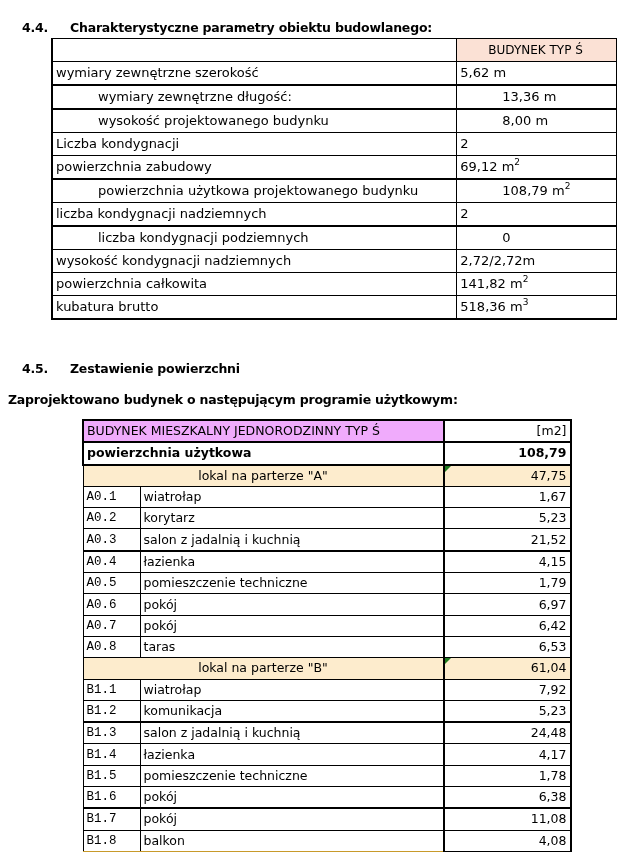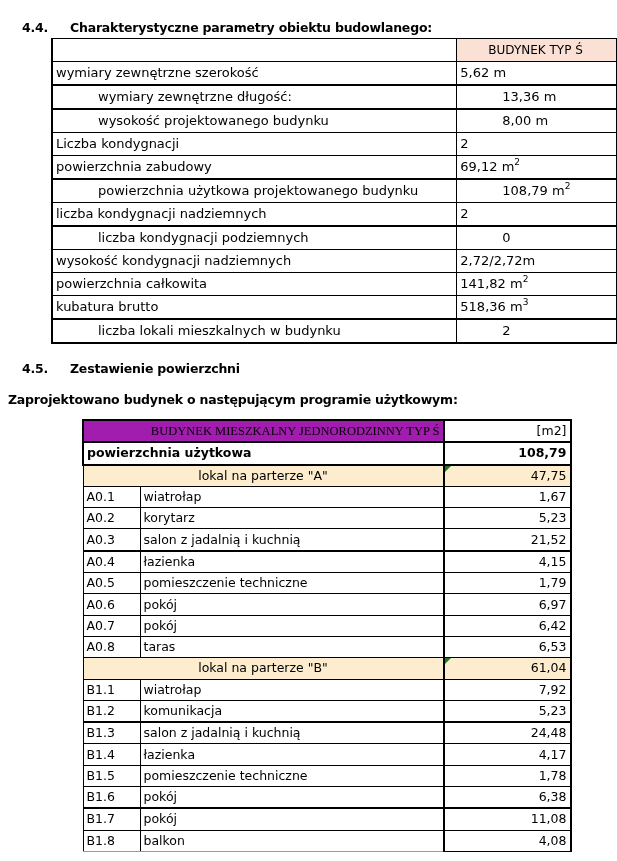--- a/index.html
+++ b/index.html
@@ -18,24 +18,24 @@
   #t1 td.val { width:136px; }
   #t1 tr.thick td { border-top:2px solid #000;padding-left:45px; }
   #t1 td.hdr { background:#fbe1d5; font-size:12px;padding-left:31px; }
   #t1 td.hdr-empty { background:#fff; }
   #t1 { border-bottom:2px solid #000; border-left:2px solid #000; }
   sup { font-size:9px; line-height:0; vertical-align:6px; }
 
   
   #t2 { position:absolute; left:82px; top:419px; border-collapse:collapse; font-size:12.5px; }
   #t2 td { border:1px solid #000; height:20.3px; padding:0 3px; white-space:nowrap; line-height:20px; }
-  #t2 td.code { width:50px; }
+  #t2 td.code { width:50px;font-family:Liberation Mono, monospace; }
   #t2 td.name { width:296px; }
   #t2 td.area { width:94px; text-align:right; }
-  #t2 tr.title td.t { background:#a21caf; text-align:right; border:2px solid #000;font-family:Liberation Serif, serif; }
+  #t2 tr.title td.t { background:#f0abfc; text-align:left; border:2px solid #000; }
   #t2 tr.title td.area { border:2px solid #000; }
   #t2 tr.total td { font-weight:bold; border:2px solid #000; }
   #t2 tr.unit td { background:#fdeccd; text-align:center; }
   #t2 tr.unit td.area { text-align:right; position:relative; }
   #t2 tr.unit td.area::before { content:""; position:absolute; left:0; top:0; width:0; height:0;
       border-top:6px solid #1e7a1e; border-right:6px solid transparent; }
   #t2 tr.thick td { border-top:2px solid #000; }
   #t2 td.area { border-left:2px solid #000; border-right:2px solid #000; }
   #t2 tr.last td { border-bottom:1px solid #c89a2a; }
   #t2 tr.last td.area { border-bottom:1px solid #000;padding-left:28px; }
@@ -90,24 +90,20 @@
         <td class="val"><span>2,72/2,72m</span></td>
       </tr>
       <tr>
         <td class="lbl">powierzchnia całkowita</td>
         <td class="val"><span>141,82 m</span><sup>2</sup></td>
       </tr>
       <tr>
         <td class="lbl">kubatura brutto</td>
         <td class="val"><span>518,36 m</span><sup>3</sup></td>
       </tr>
-      <tr class="thick">
-        <td class="lbl">liczba lokali mieszkalnych w budynku</td>
-        <td class="val"><span>2</span></td>
-      </tr>
     </tbody>
 </table>
 
 <div class="heading" id="h45">
   <span class="num">4.5.</span><span>Zestawienie powierzchni</span>
 </div>
 <div id="intro">Zaprojektowano budynek o następującym programie użytkowym:</div>
 
 <table id="t2">
   <tbody id="t2-body">

